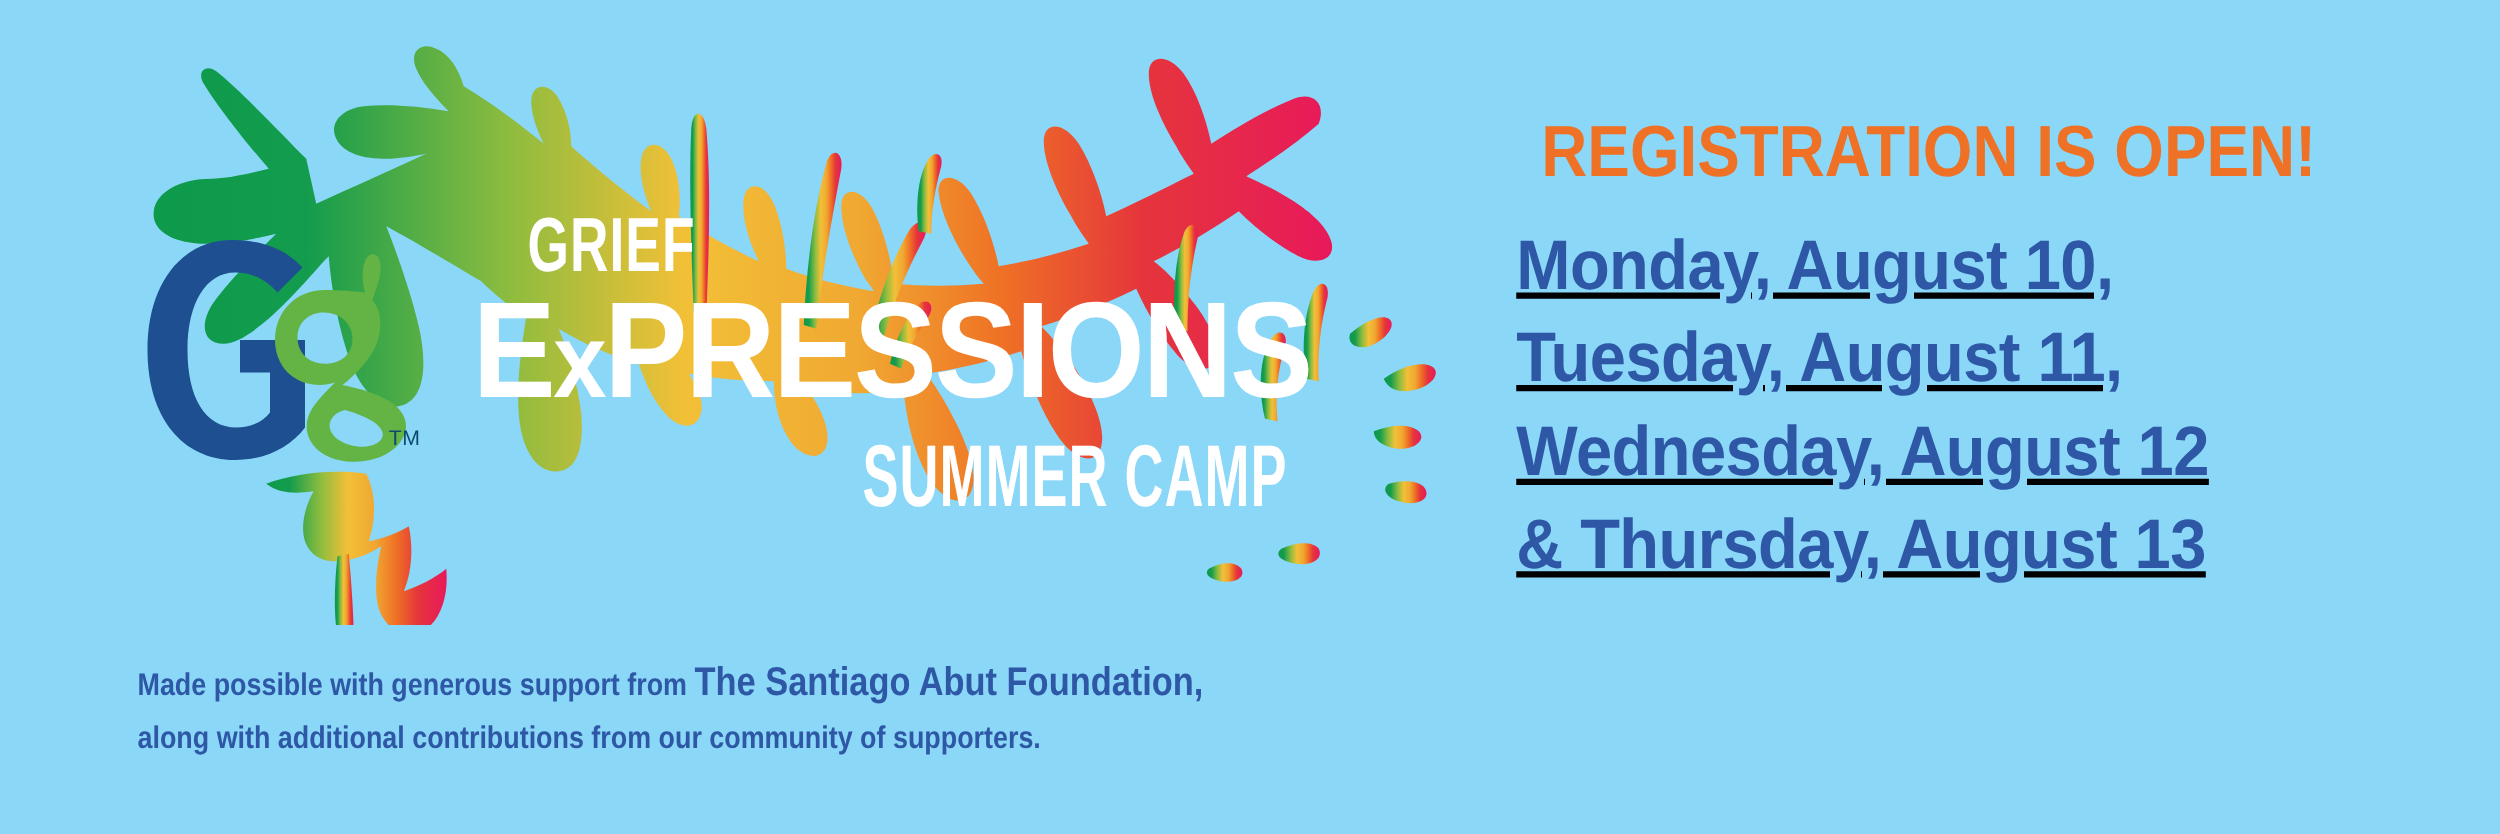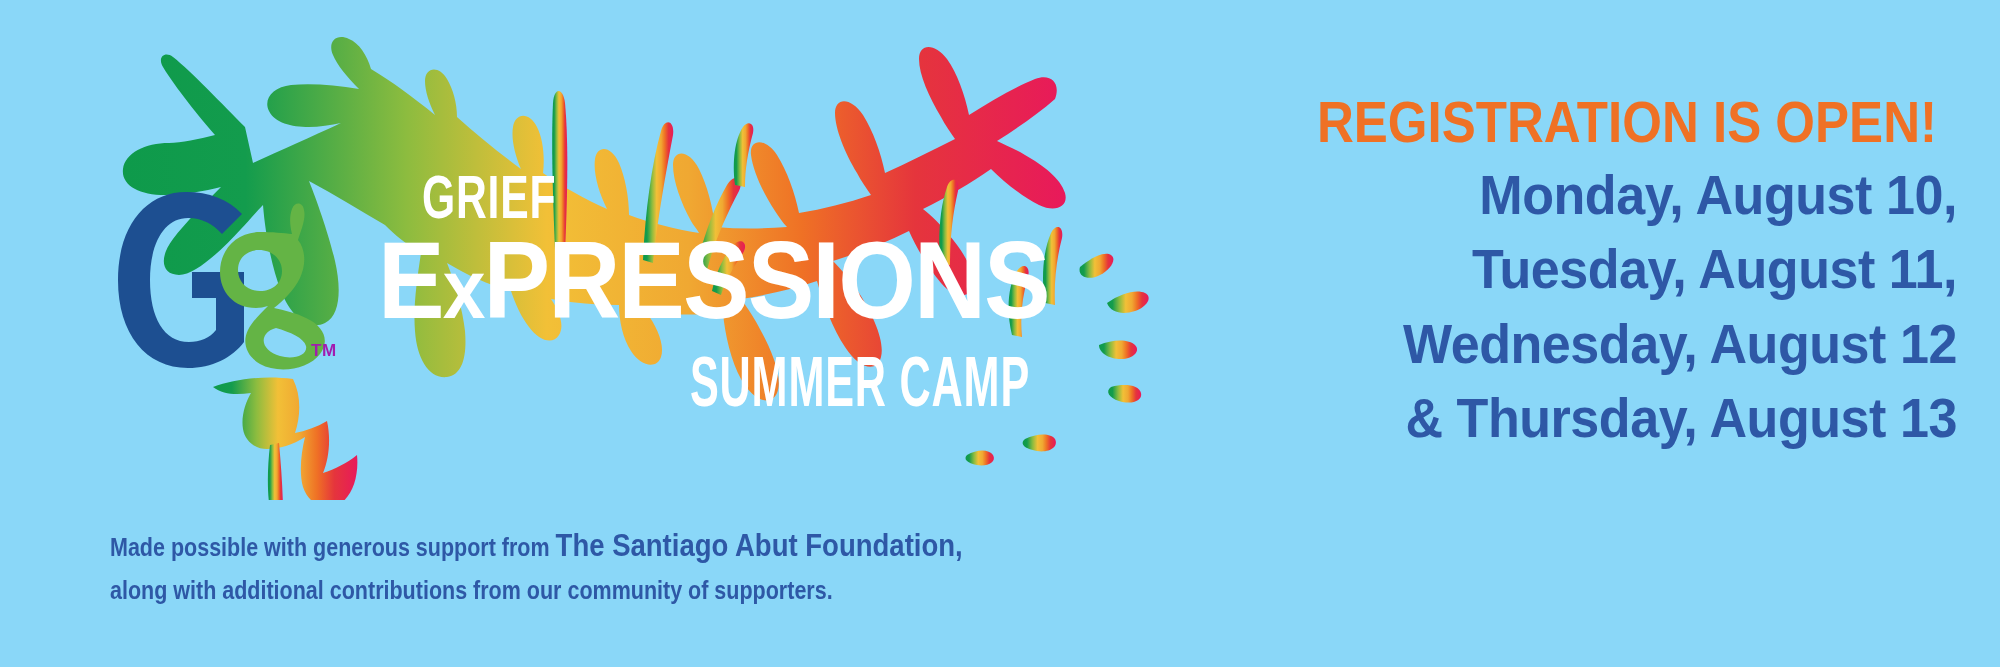--- a/index.html
+++ b/index.html
@@ -40,22 +40,22 @@
     top: 188px;
     width: 230px;
     height: 185px;
   }
   #tm-mark {
     position: absolute;
     left: 311px;
     top: 341px;
     font-family: "Liberation Sans", sans-serif;
     font-size: 17px;
-    font-weight: 700;
-    color: #a21caf;
+    font-weight: 400;
+    color: #0c4a6e;
     letter-spacing: 0.5px;
   }
 
   
   #wordmark {
     position: absolute;
     left: 420px;
     top: 166px;
     width: 720px;
     pointer-events: none;
@@ -114,34 +114,35 @@
     font-size: 32px;
     font-weight: 700;
   }
 
   
   #registration {
     position: absolute;
     left: 1185px;
     top: 92px;
     width: 800px;
-    text-align: right;
+    text-align: left;
   }
   #reg-headline {
     color: #ef7125;
     font-family: "Liberation Sans", sans-serif;
     font-weight: 700;
     font-size: 58px;
     line-height: 1.05;
     letter-spacing: 0px;
     transform: scaleX(0.88);
     white-space: nowrap;
   }
   #reg-dates {
-    margin-top: 5px;
+    margin-top: 22px;
+    text-decoration: underline;
   }
   .reg-date {
     color: #2e58a6;
     font-family: "Liberation Sans", sans-serif;
     font-weight: 700;
     font-size: 56px;
     line-height: 1.33;
     letter-spacing: -0.5px;
     transform: scaleX(0.93);
     white-space: nowrap;

